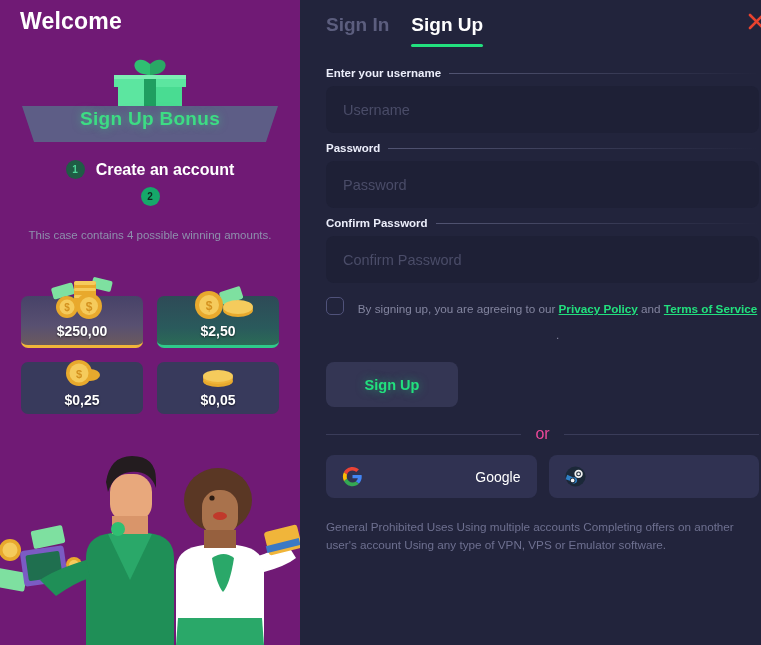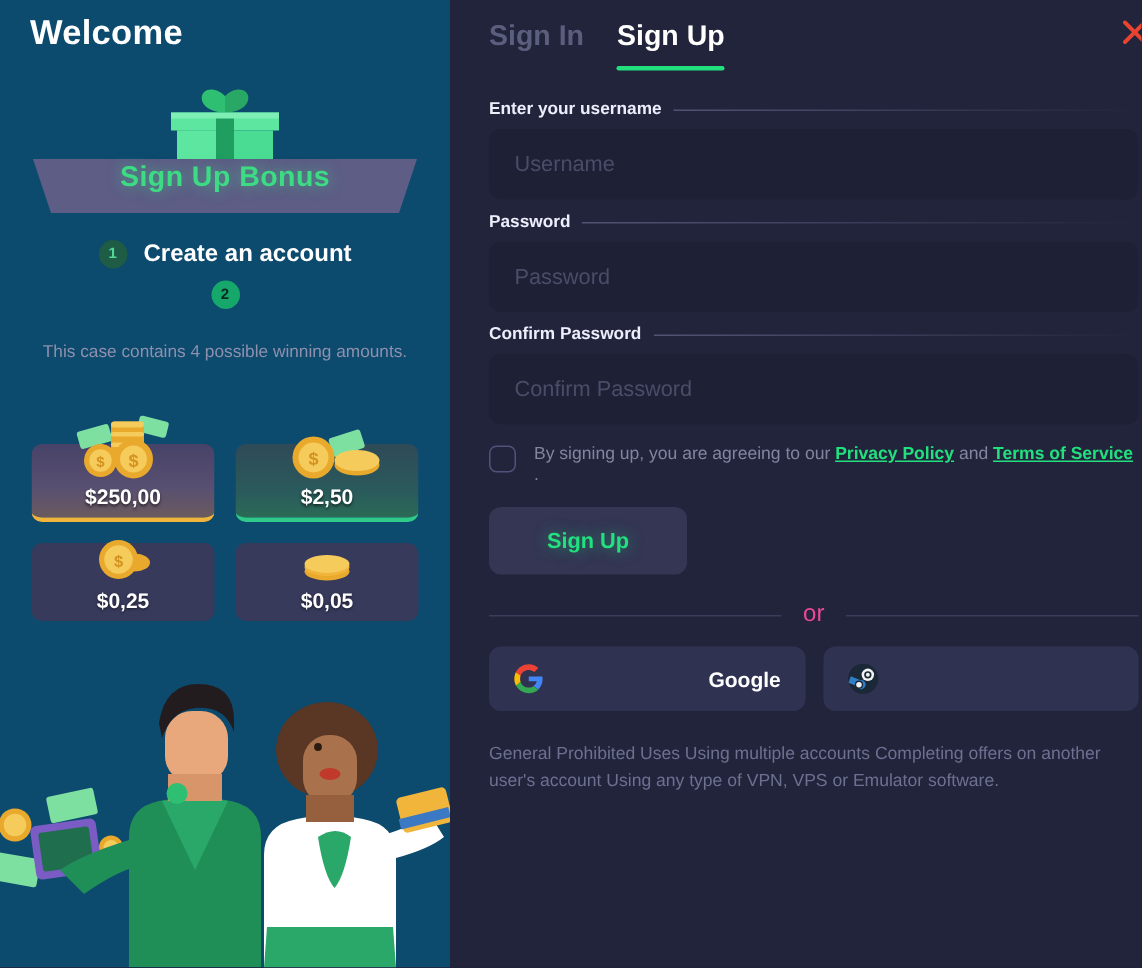--- a/index.html
+++ b/index.html
@@ -13,21 +13,21 @@
     position: relative;
     width: 761px; height: 645px;
     display: flex;
     background: #22243c;
   }
 
   
   .left {
     position: relative;
     width: 300px;
-    background: #0c4a6e;
+    background: #701a75;
     overflow: hidden;
     flex: 0 0 300px;
   }
   .welcome {
     position: absolute;
     left: 20px; top: 8px;
     font-size: 23px; font-weight: 700;
     color: #ffffff;
     letter-spacing: .2px;
   }
@@ -212,22 +212,23 @@
     width: 18px; height: 18px;
     flex: 0 0 18px;
     border-radius: 5px;
     border: 1.6px solid #50527a;
     background: transparent;
     cursor: pointer;
     margin-top: 1px;
   }
   .terms-text {
     font-size: 11.7px;
-    line-height: 14px;
+    line-height: 26px;
     color: #83859f;
+    text-align: center;
   }
   .terms-text a {
     color: #22e07e;
     text-decoration: underline;
     font-weight: 700;
   }
 
   .signup-btn {
     margin-top: 14px;
     width: 132px; height: 45px;
@@ -264,21 +265,21 @@
     background: #303252;
     border: none;
     display: flex;
     align-items: center;
     padding: 0 16px;
     cursor: pointer;
   }
   .social-btn .label {
     flex: 1;
     text-align: right;
-    font-size: 14px; font-weight: 700; color: #ffffff;
+    font-size: 14px; font-weight: 400; color: #ffffff;
     font-family: "Liberation Sans", sans-serif;
   }
 
   .disclaimer {
     margin-top: 20px;
     width: 433px;
     font-size: 11.7px;
     line-height: 18px;
     color: #6e7090;
   }

